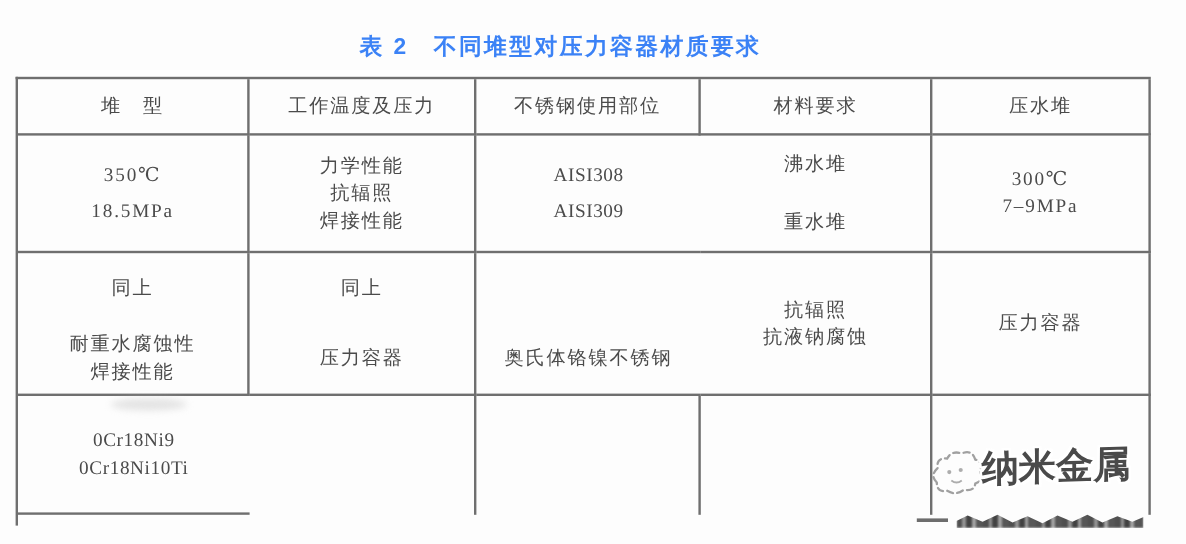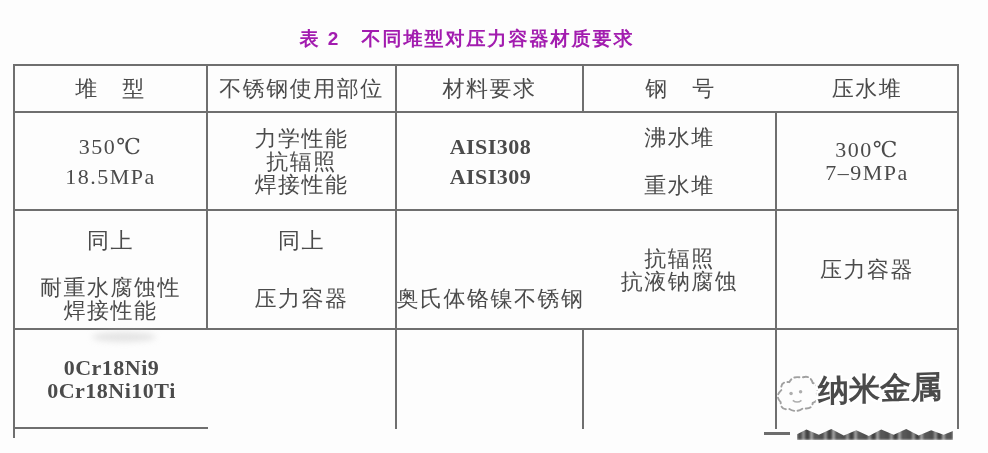--- a/index.html
+++ b/index.html
@@ -7,51 +7,51 @@
     width:988px;height:453px;position:relative;overflow:hidden;
     background:#fdfdfd;
     font-family:"Liberation Serif","DejaVu Serif",serif;
   }
   .page{position:absolute;inset:0;background:#fdfdfd;}
 
   .title{
     position:absolute;left:0;top:26px;width:934px;
     text-align:center;
     font-family:"Liberation Sans","DejaVu Sans",sans-serif;
-    font-weight:bold;font-size:19px;color:#a21caf;
+    font-weight:bold;font-size:19px;color:#3b82f6;
     letter-spacing:2px;
     filter:blur(0.3px);
   }
 
   .tbl{
     position:absolute;left:13px;top:64px;width:946px;
     box-sizing:border-box;
     border-top:2px solid #6f6f6f;
     border-left:2px solid #6f6f6f;
     display:grid;
     grid-template-columns:193px 189px 187px 193px 182px;
     grid-template-rows:47px 98px 119px 99px 9px;
     filter:blur(0.3px);
     color:#4b4b4b;
-    font-size:22px;
+    font-size:16px;
   }
   .cell{
     box-sizing:border-box;
     display:flex;flex-direction:column;align-items:center;justify-content:center;
     text-align:center;
     letter-spacing:1.5px;
     line-height:23px;
   }
   .br{border-right:2px solid #6f6f6f;}
   .bb{border-bottom:2px solid #6f6f6f;}
   .halves{justify-content:stretch;padding:0;}
   .half{flex:1 1 50%;display:flex;flex-direction:column;align-items:center;justify-content:center;}
   .sp .ln + .ln{margin-top:7px;}
   .ln{white-space:nowrap;}
-  .latin{letter-spacing:0.5px;font-weight:bold;}
+  .latin{letter-spacing:0.5px;}
 
   
   .wm{position:absolute;left:776px;top:364px;width:190px;height:54px;z-index:5;}
   .wm-logo{position:absolute;left:-4px;top:10px;width:52px;height:44px;opacity:.8;}
   .wm-text{
     position:absolute;left:42px;top:4px;
     font-family:"Liberation Sans","DejaVu Sans",sans-serif;
     font-weight:bold;font-size:31px;color:#4a4a4a;letter-spacing:0px;
     transform:rotate(-2deg) skewX(-2deg);
     text-shadow:2px 0 0 #fff,-2px 0 0 #fff,0 2px 0 #fff,0 -2px 0 #fff,
@@ -76,23 +76,23 @@
 </head>
 <body>
 
 <div class="page">
 
   <div class="title">表 2　不同堆型对压力容器材质要求</div>
 
   <div class="tbl">
 
     <div class="cell br bb">堆　型</div>
+    <div class="cell br bb">工作温度及压力</div>
     <div class="cell br bb">不锈钢使用部位</div>
     <div class="cell br bb">材料要求</div>
-    <div class="cell bb">钢　号</div>
 
     <div class="cell br bb">压水堆</div>
     <div class="cell br bb sp">
         <div class="ln">350℃</div>
         <div class="ln">18.5MPa</div>
       </div>
     <div class="cell br bb">
         <div class="ln">力学性能</div>
         <div class="ln">抗辐照</div>
         <div class="ln">焊接性能</div>

